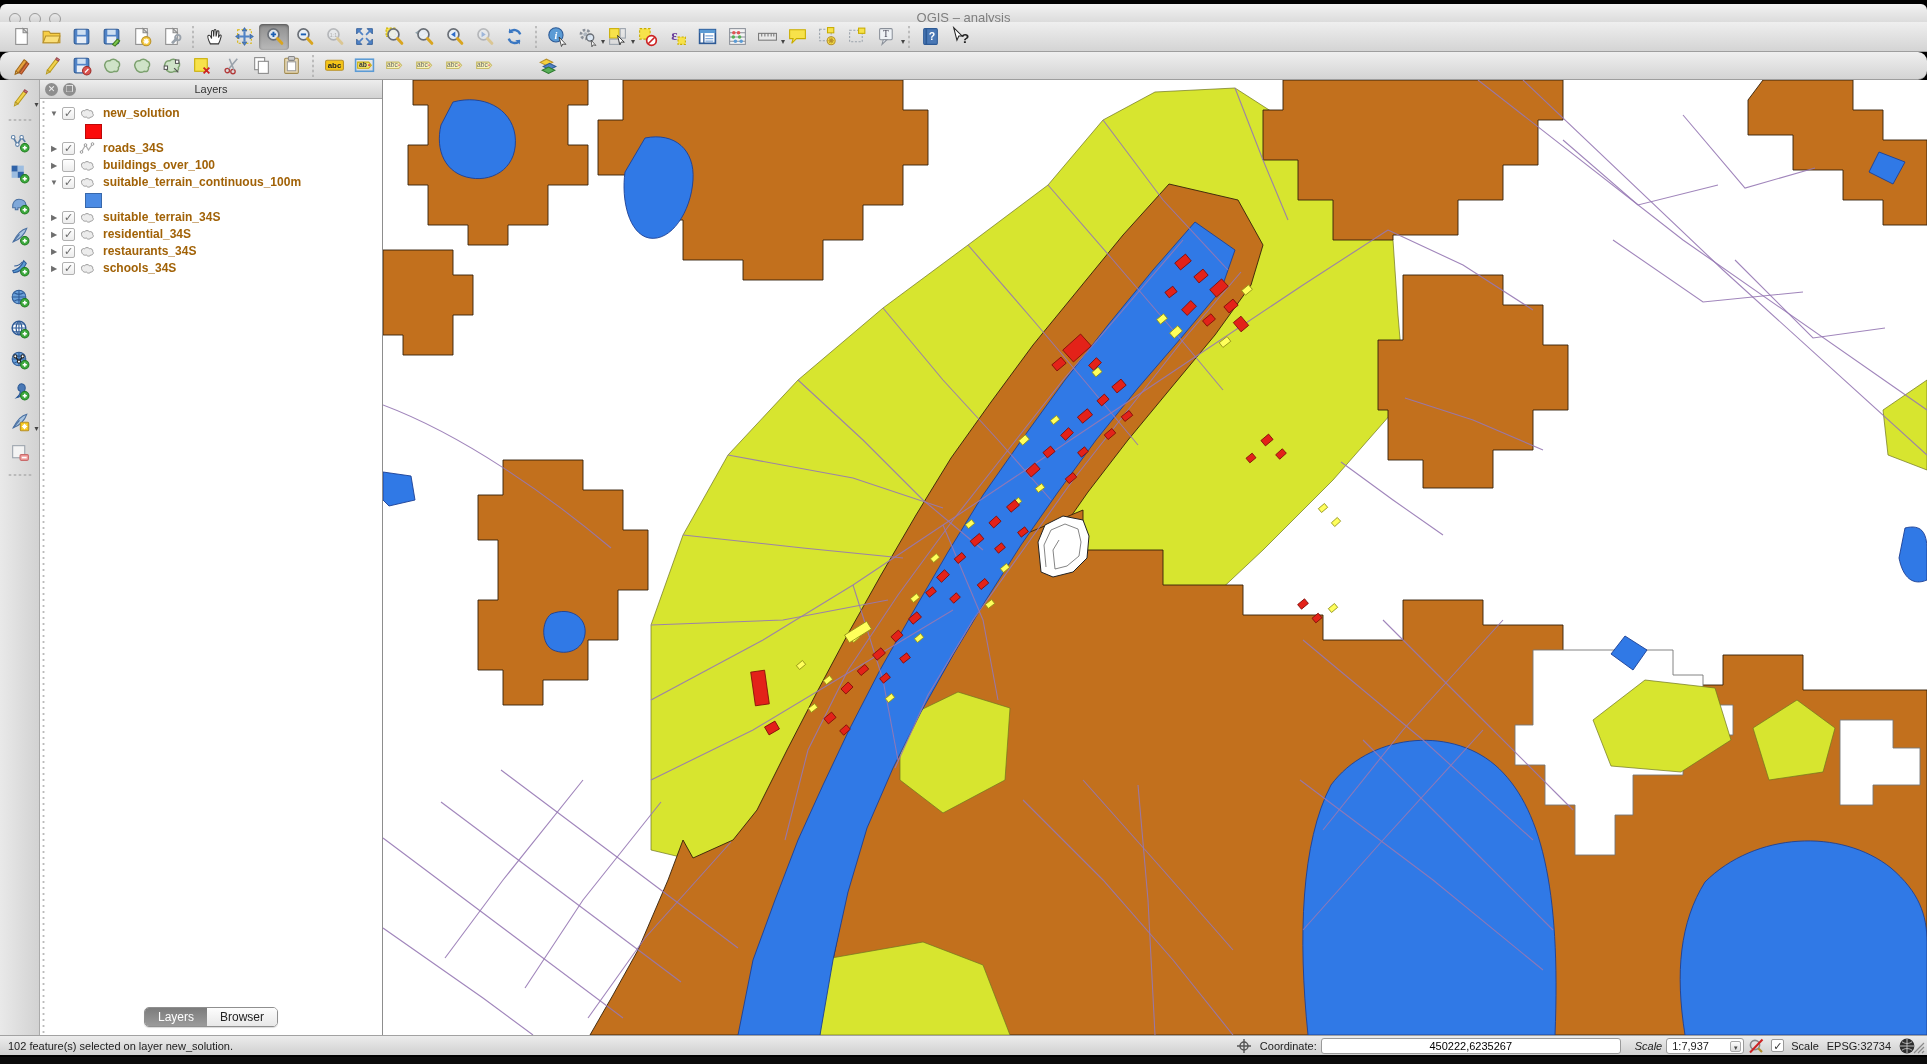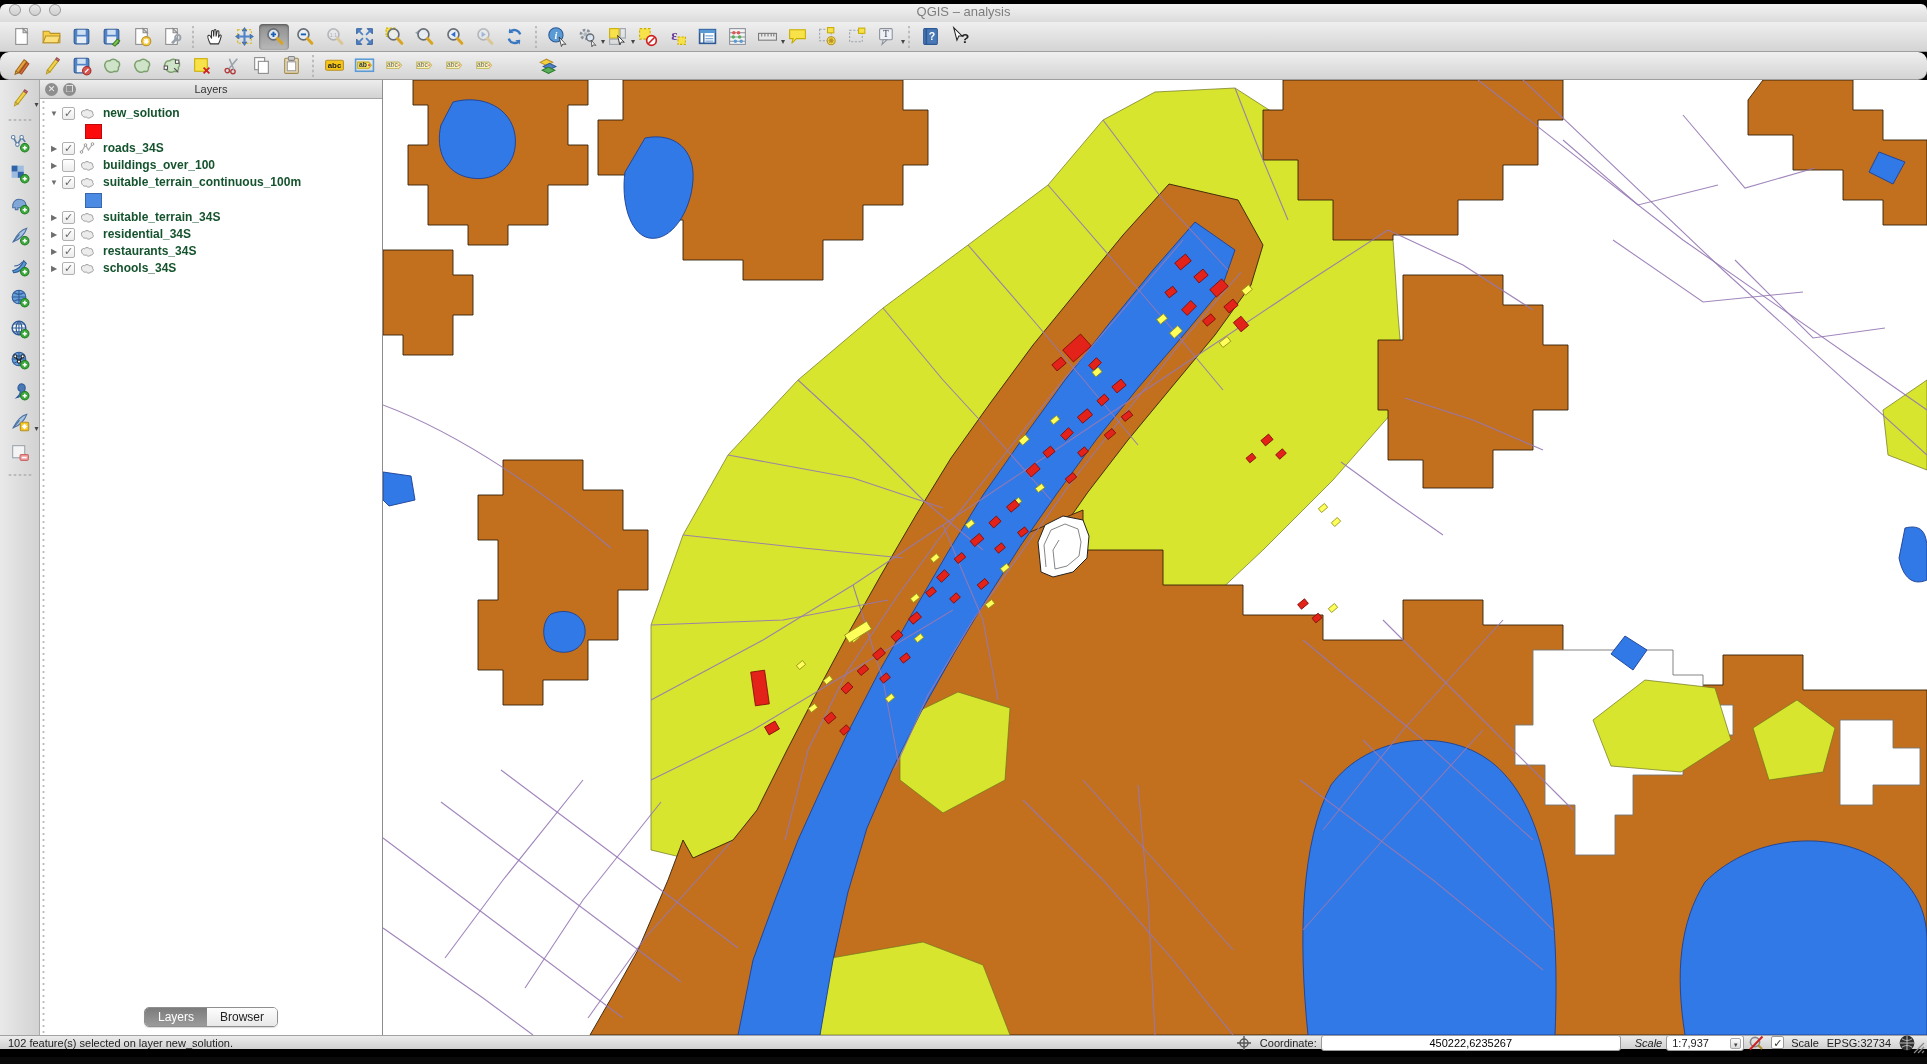--- a/index.html
+++ b/index.html
@@ -2,21 +2,21 @@
 <html><head>
 <meta charset="utf-8">
 <style>
   html,body{margin:0;padding:0;background:#000;}
   *{box-sizing:border-box;}
   body{font-family:"Liberation Sans","DejaVu Sans",sans-serif;}
   #window{position:relative;width:1927px;height:1064px;background:#000;overflow:hidden;}
   
   .titlebar{position:absolute;left:0;top:4px;width:100%;height:22px;
     background:linear-gradient(#f2f2f2,#d8d8d8);border-bottom:1px solid #a8a8a8;
-    border-radius:6px 6px 0 0;display:flex;align-items:flex-start;}
+    border-radius:6px 6px 0 0;display:flex;align-items:flex-end;}
   .traffic{display:flex;gap:8px;margin-left:9px;}
   .light{width:12px;height:12px;border-radius:50%;background:linear-gradient(#e9e9e9,#cfcfcf);
     border:1px solid #9a9a9a;}
   .title-text{position:absolute;left:0;right:0;text-align:center;font-size:13px;color:#7e7e7e;}
   
   .toolbar{position:absolute;left:0;width:100%;background:linear-gradient(#efefef,#d4d4d4);
     border-bottom:1px solid #9e9e9e;display:flex;align-items:center;padding:0 6px;}
   #tb1{top:22px;height:30px;}
   #tb2{top:52px;height:28px;border-radius:9px;}
   .tbtn{width:30px;height:26px;display:flex;align-items:center;justify-content:center;
@@ -43,36 +43,36 @@
     display:flex;align-items:center;position:relative;flex:0 0 auto;}
   .ph-btn{width:13px;height:13px;border-radius:50%;background:#8e8e8e;color:#f0f0f0;font-size:9px;
     line-height:13px;text-align:center;margin-left:5px;font-weight:bold;}
   .panel-title{position:absolute;left:0;right:0;text-align:center;font-size:11px;color:#333;}
   #layer-tree{flex:1 1 auto;padding:6px 0 0 8px;overflow:hidden;}
   .lrow{display:flex;align-items:center;height:16px;margin-bottom:1px;}
   .expander{width:12px;font-size:8px;color:#6e6e6e;text-align:center;flex:0 0 auto;}
   .cb{width:13px;height:13px;border:1px solid #b0b0b0;border-radius:2px;background:linear-gradient(#fff,#ececec);
     margin:0 4px 0 2px;font-size:11px;line-height:11px;text-align:center;color:#6b6b6b;font-weight:bold;flex:0 0 auto;}
   .licon{width:20px;height:14px;flex:0 0 auto;margin-right:4px;}
-  .lname{font-size:12px;font-weight:bold;color:#14532d;white-space:nowrap;}
+  .lname{font-size:12px;font-weight:bold;color:#a16207;white-space:nowrap;}
   .lname.u{}
   .swatch-row{height:18px;display:flex;align-items:center;}
   .swatch{width:17px;height:15px;margin-left:37px;border:1px solid rgba(0,0,0,.25);}
   .panel-tabs{flex:0 0 auto;display:flex;justify-content:center;padding:4px 0 8px 0;}
   .seg{display:flex;border:1px solid #8f8f8f;border-radius:5px;overflow:hidden;
     box-shadow:0 1px 1px rgba(0,0,0,.15);}
   .seg-tab{padding:2px 13px;font-size:12px;background:linear-gradient(#fdfdfd,#e8e8e8);color:#222;}
   .seg-tab.active{background:linear-gradient(#7c7c7c,#9b9b9b);color:#fff;}
   #panel-grip{position:absolute;left:1px;top:19px;bottom:0;width:5px;
     background-image:radial-gradient(circle,#bbb 1px,transparent 1.2px);background-size:5px 6px;}
   
   #map-wrap{flex:1 1 auto;position:relative;background:#fff;}
   #map-svg{position:absolute;inset:0;}
   
-  #statusbar{position:absolute;left:0;top:1035px;width:100%;height:14px;
+  #statusbar{position:absolute;left:0;top:1035px;width:100%;height:20px;
     background:linear-gradient(#ececec,#d0d0d0);border-top:1px solid #a2a2a2;
     display:flex;align-items:center;font-size:11px;color:#222;padding:0 8px;}
   #status-msg{flex:0 0 auto;}
   #status-spacer{flex:1 1 auto;}
   .sb-label{margin:0 4px;flex:0 0 auto;}
   #coord-input{width:300px;height:16px;font-size:11px;text-align:center;border:1px solid #9a9a9a;
     border-radius:3px;background:#fff;font-family:"Liberation Sans",sans-serif;}
   #scale-combo{width:78px;height:16px;border:1px solid #9a9a9a;border-radius:3px;background:#fff;
     display:flex;align-items:center;font-size:11px;padding-left:5px;position:relative;}
   #scale-combo .arrow{position:absolute;right:2px;top:2px;width:11px;height:11px;background:linear-gradient(#fdfdfd,#dcdcdc);

